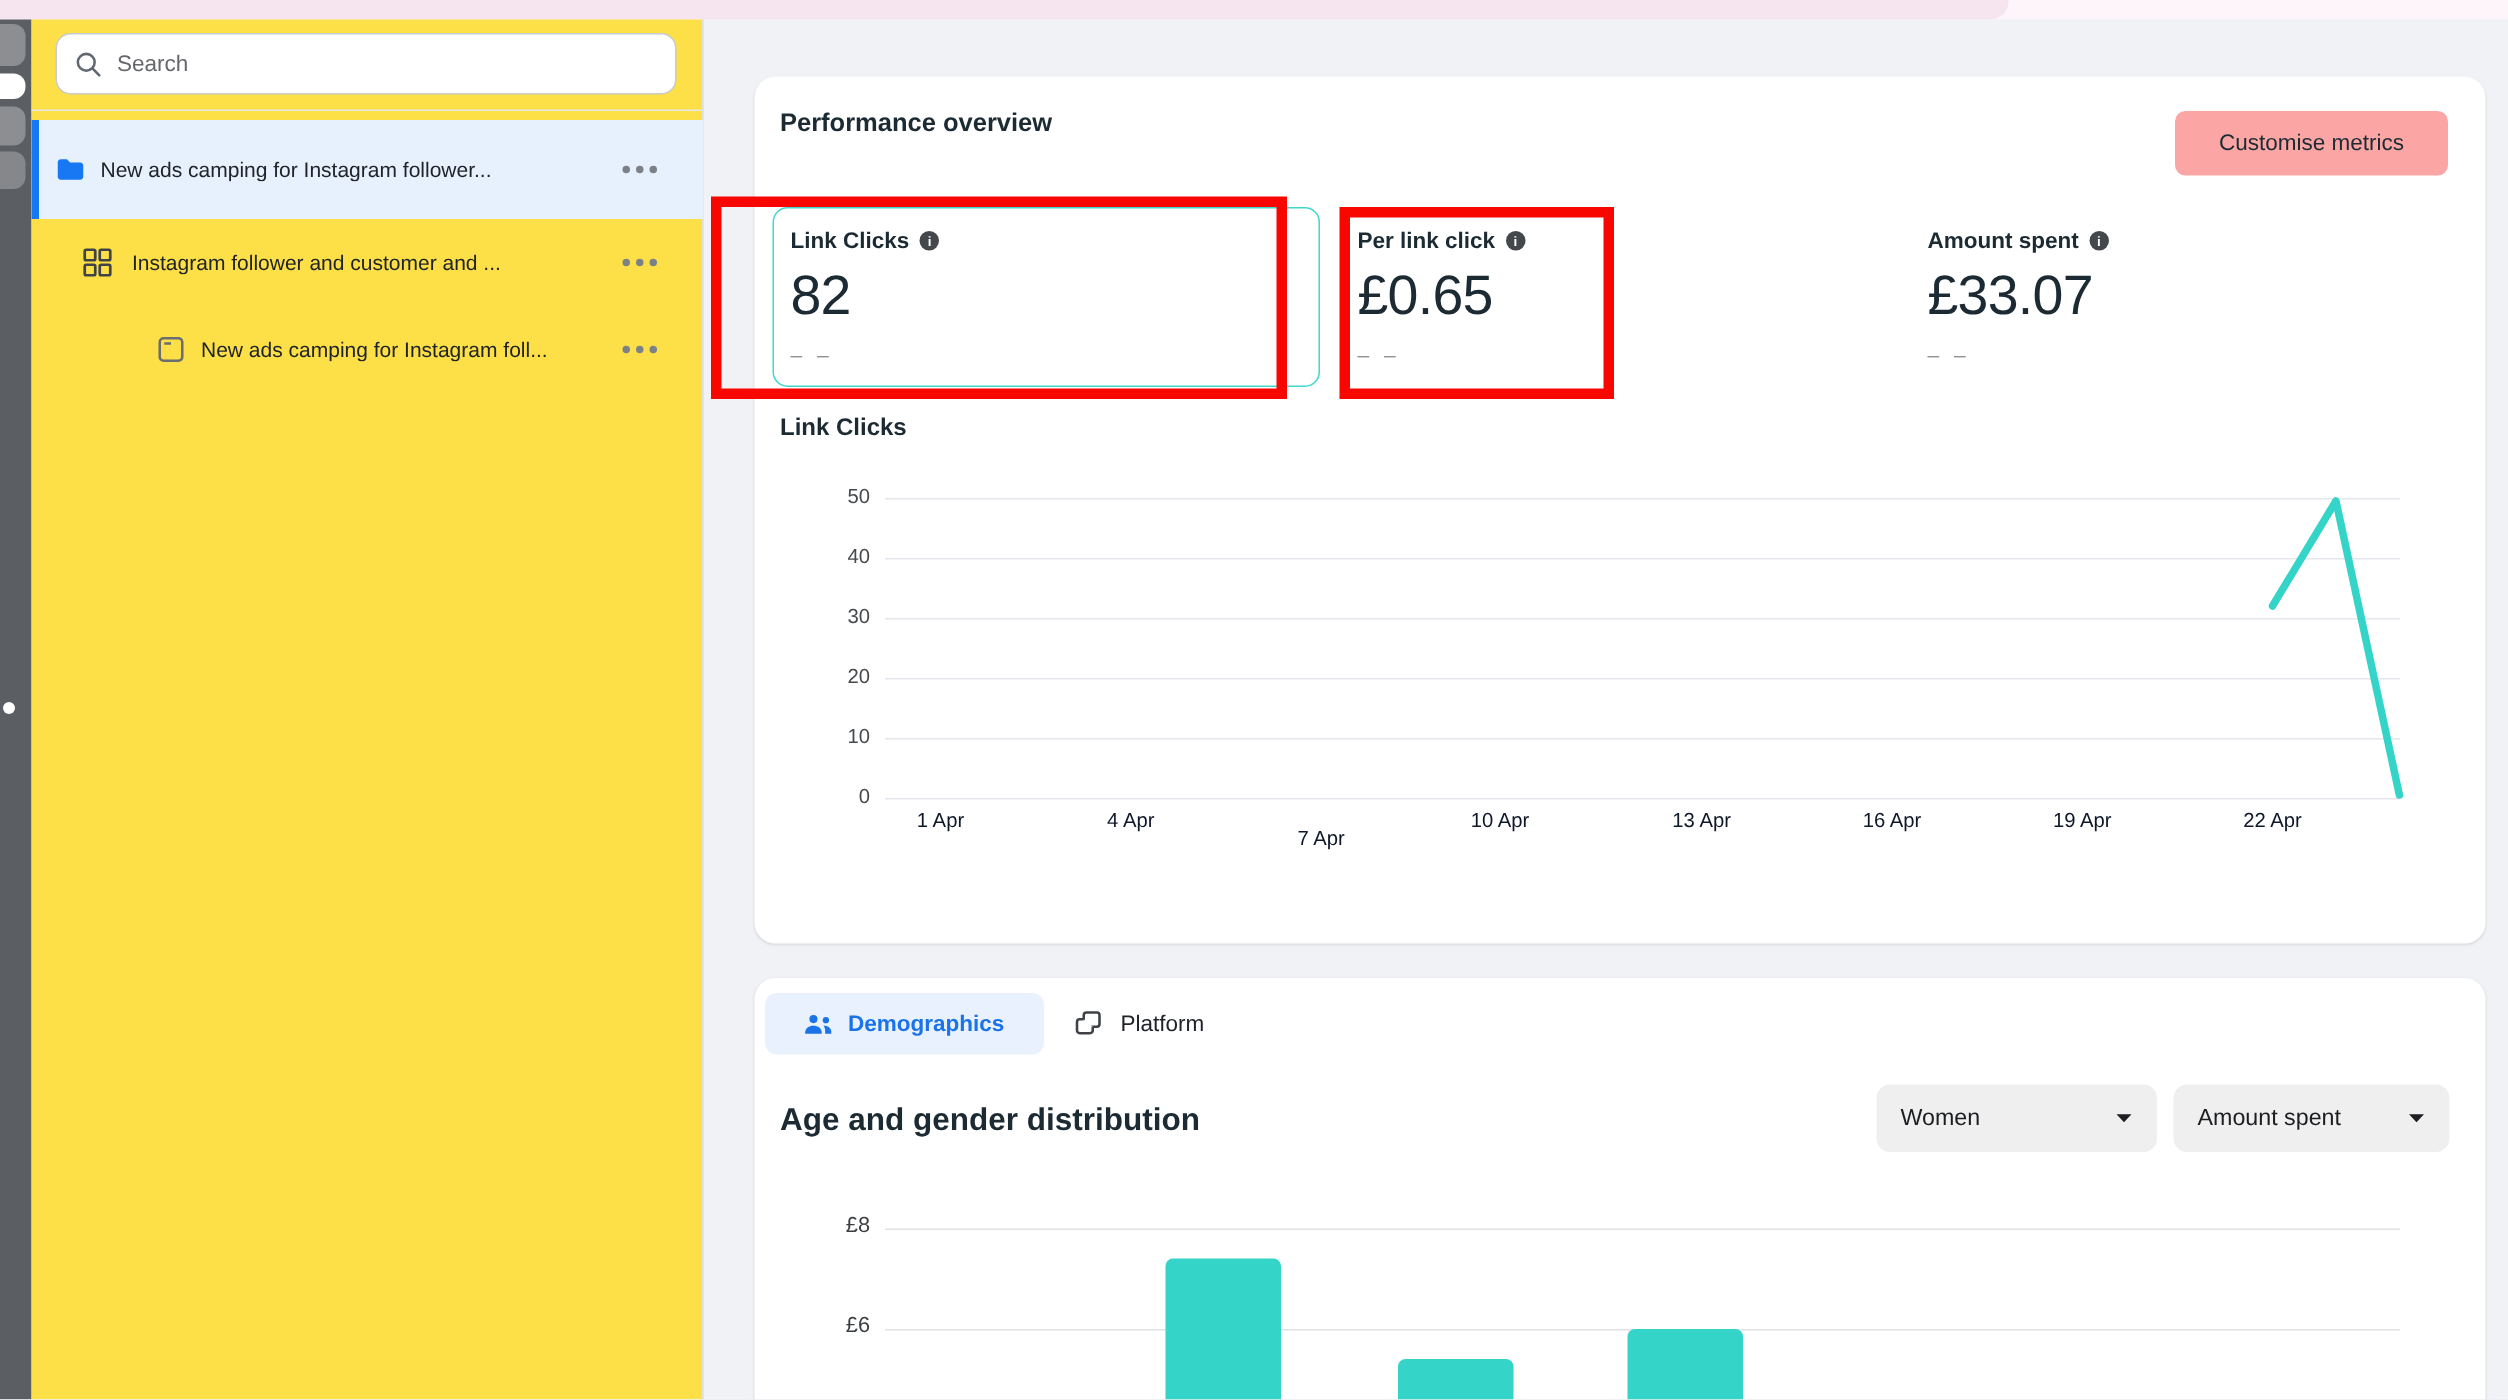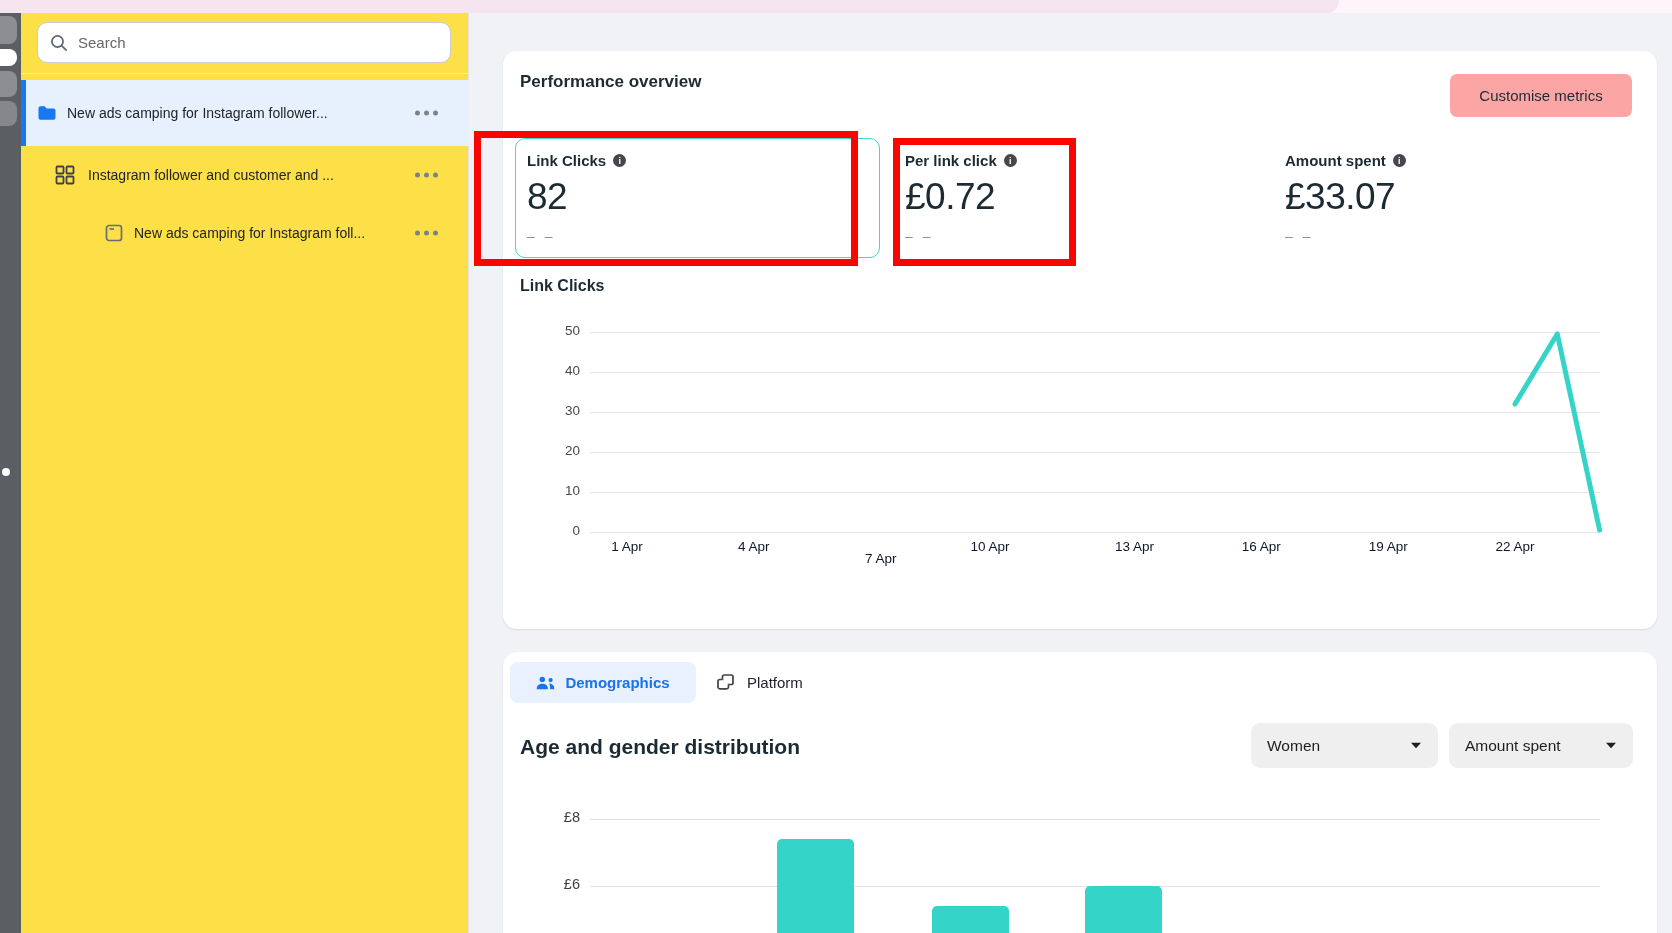--- a/index.html
+++ b/index.html
@@ -180,21 +180,21 @@
       </div>
       <div class="mvalue">82</div>
       <div class="msub">– –</div>
     </div>
 
     <div class="metric m2">
       <div class="mlabel-row">
         <span class="mlabel">Per link click</span>
         <span class="info-dot">i</span>
       </div>
-      <div class="mvalue">£0.72</div>
+      <div class="mvalue">£0.65</div>
       <div class="msub">– –</div>
     </div>
 
     <div class="metric m3">
       <div class="mlabel-row">
         <span class="mlabel">Amount spent</span>
         <span class="info-dot">i</span>
       </div>
       <div class="mvalue">£33.07</div>
       <div class="msub">– –</div>
@@ -218,21 +218,21 @@
         <div class="hline" style="top: 199.5px;"></div>
         <div class="ylab" style="top: 191px;">0</div>
       </div>
     <svg class="lc-svg" id="lc-svg" width="1010" height="200">
         <polyline points="924.999,72 967.299,2 1009.599,198" fill="none" stroke="#35d4c8" stroke-width="5" stroke-linecap="round" stroke-linejoin="round"></polyline>
       </svg>
     <div id="lc-xlabels">
         <div class="xlab" style="left: 124px;">1 Apr</div>
         <div class="xlab" style="left: 250.857px;">4 Apr</div>
         <div class="xlab" style="left: 377.714px; margin-top: 12px;">7 Apr</div>
-        <div class="xlab" style="left: 487px; text-align: right;">10 Apr</div>
+        <div class="xlab" style="left: 497px; text-align: right;">10 Apr</div>
         <div class="xlab" style="left: 631.428px;">13 Apr</div>
         <div class="xlab" style="left: 758.285px;">16 Apr</div>
         <div class="xlab" style="left: 885.142px;">19 Apr</div>
         <div class="xlab" style="left: 1012px;">22 Apr</div>
       </div>
   </section>
 
   <section class="card demo-card">
     <div class="tab-pill">
       <span class="icon-wrap">

